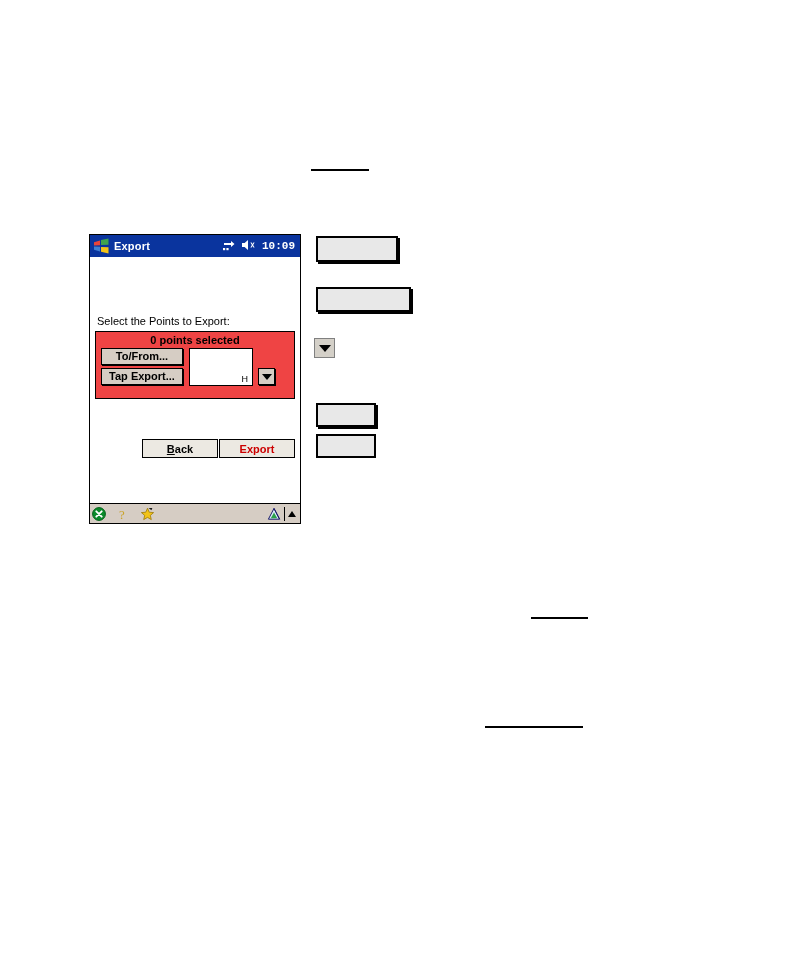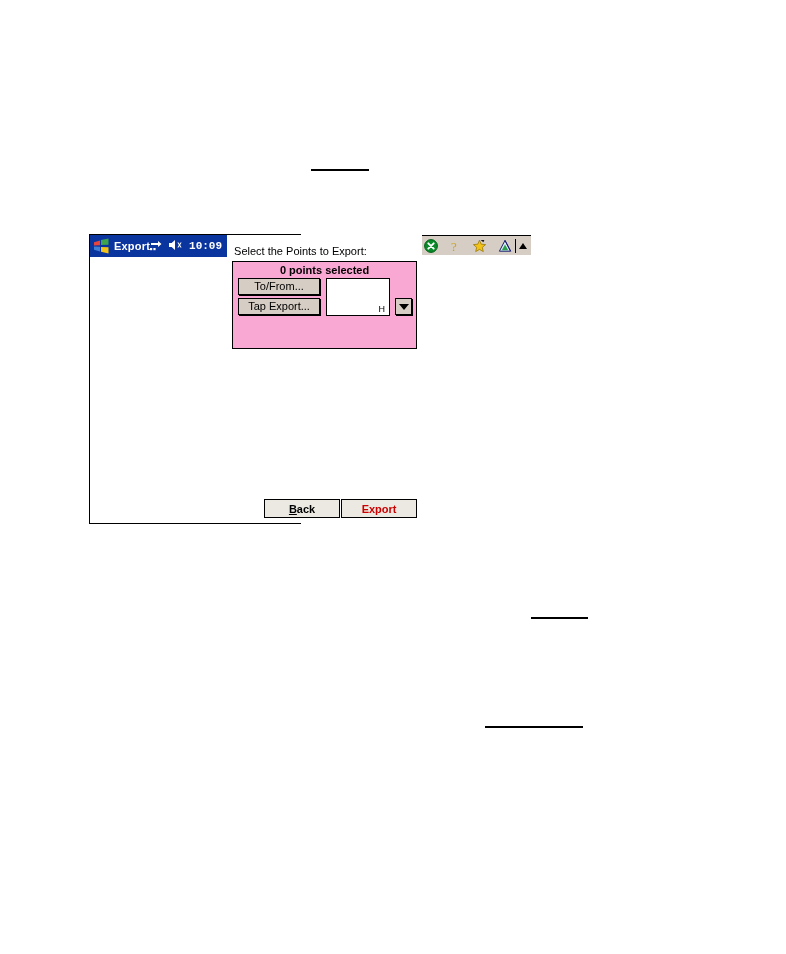--- a/index.html
+++ b/index.html
@@ -53,21 +53,22 @@
   #device {
     position: absolute;
     left: 89px;
     top: 234px;
     width: 212px;
     height: 290px;
     border: 1px solid #000000;
     box-sizing: border-box;
     background: #ffffff;
     display: flex;
-    flex-direction: row;
+    flex-direction: column;
+    gap: 40px;
   }
 
   
   #titlebar {
     height: 22px;
     background: #0a349e;
     display: flex;
     align-items: center;
     padding: 0 3px;
     box-sizing: border-box;
@@ -98,34 +99,35 @@
     font-family: Liberation Mono, monospace;
   }
 
   
   #client {
     flex: 1 1 auto;
     background: #ffffff;
     position: relative;
     padding: 6px 5px 12px 5px;
     box-sizing: border-box;
+    margin-top: 8px;
   }
   .prompt-label {
     font-size: 11px;
     color: #000000;
     margin: 4px 0 4px 2px;
     white-space: nowrap;
   }
 
   .groupbox {
     border: 1px solid #000000;
     box-sizing: border-box;
-    height: 88px;
-    position: relative;
-    background: #f9a8d4;
+    height: 68px;
+    position: relative;
+    background: #ef4444;
   }
   .group-title {
     text-align: center;
     font-size: 11px;
     font-weight: bold;
     color: #000000;
     margin-top: 2px;
     white-space: nowrap;
   }
   .group-body {
@@ -138,21 +140,21 @@
     display: flex;
     flex-direction: column;
     gap: 3px;
     flex: none;
   }
   .pda-btn {
     background: #d6cdc4;
     border: 1px solid #000000;
     box-shadow: 1px 1px 0 #000000;
     font-size: 11px;
-    font-weight: normal;
+    font-weight: bold;
     color: #000000;
     padding: 1px 6px;
     text-align: center;
     box-sizing: border-box;
     white-space: nowrap;
     font-family: "Liberation Sans", sans-serif;
     line-height: 13px;
     min-width: 82px;
   }
   .listwrap {

